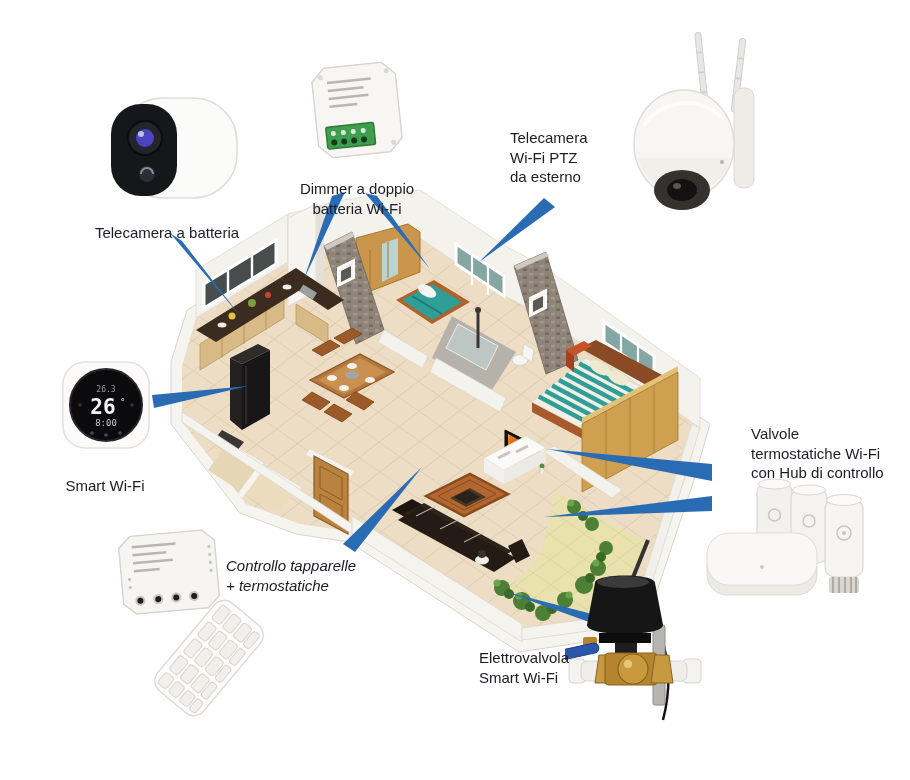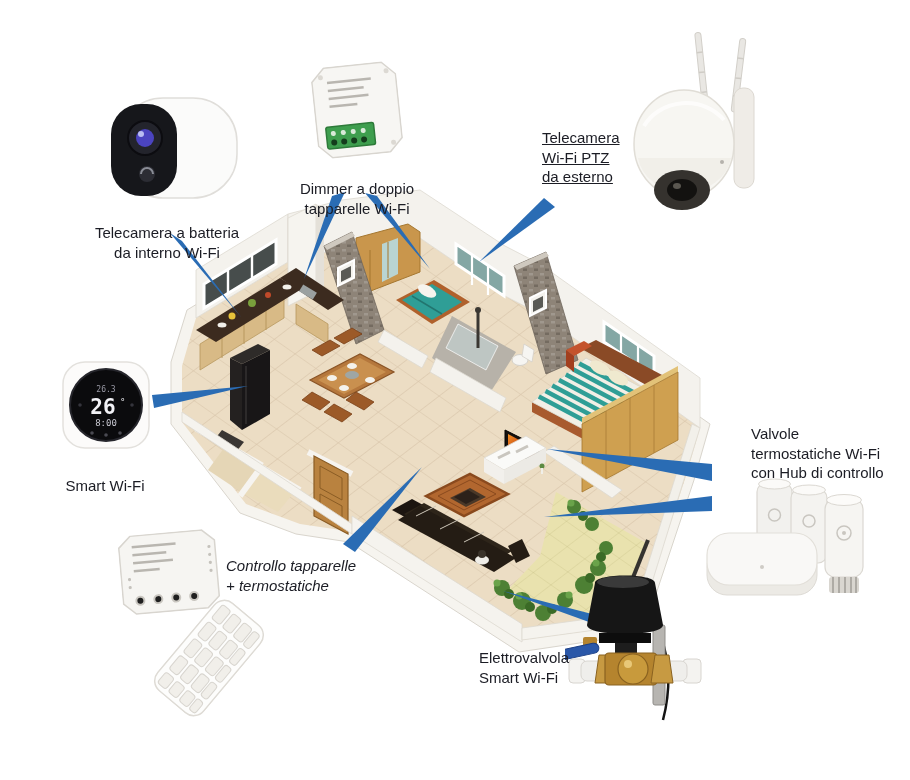--- a/index.html
+++ b/index.html
@@ -415,29 +415,28 @@
       <polygon points="34,82 48,82 52,110 30,110" fill="#c79a42 " stroke="#8a6220" stroke-width="1"></polygon>
       <rect x="40" y="80" width="52" height="32" rx="4" fill="#b5842e" stroke="#8a6220" stroke-width="1.2"></rect>
       <circle cx="68" cy="96" r="15" fill="#c89a3c" stroke="#8a6220" stroke-width="1.2"></circle>
       <circle cx="63" cy="91" r="4" fill="#e8c878"></circle>
       <polygon points="90,82 104,82 108,110 86,110" fill="#c79a42" stroke="#8a6220" stroke-width="1"></polygon>
     </svg>
   </div>
 
   <div class="callout-label center" style="left:60px;top:197px;width:214px;">
     <div>Telecamera a batteria</div>
-    <div>da interno Wi-Fi</div>
   </div>
 
   <div class="callout-label center" style="left:277px;top:153px;width:160px;">
     <div>Dimmer a doppio</div>
-    <div>tapparelle Wi-Fi</div>
-  </div>
-
-  <div class="callout-label" style="left:542px;top:128px;width:130px;text-decoration:underline;">
+    <div>batteria Wi-Fi</div>
+  </div>
+
+  <div class="callout-label" style="left:510px;top:128px;width:130px;">
     <div>Telecamera</div>
     <div>Wi-Fi PTZ</div>
     <div>da esterno</div>
   </div>
 
   <div class="callout-label center" style="left:20px;top:450px;width:170px;">
     <div>Smart Wi-Fi</div>
   </div>
 
   <div class="callout-label" style="left:719px;top:424px;width:185px;margin-left:32px;">

